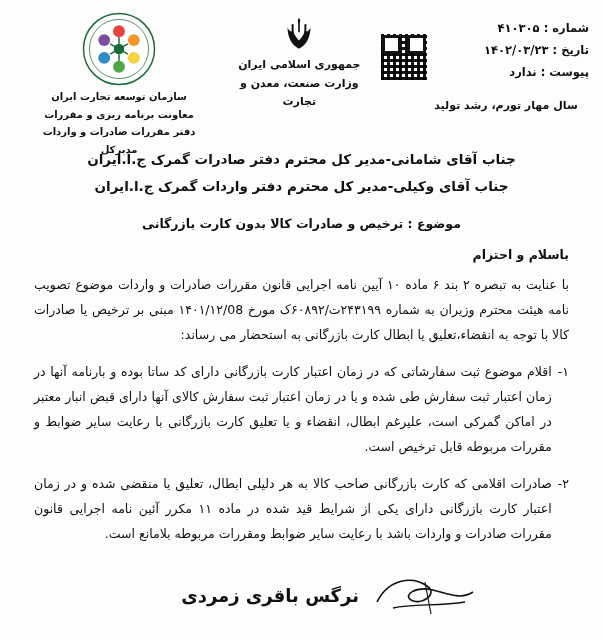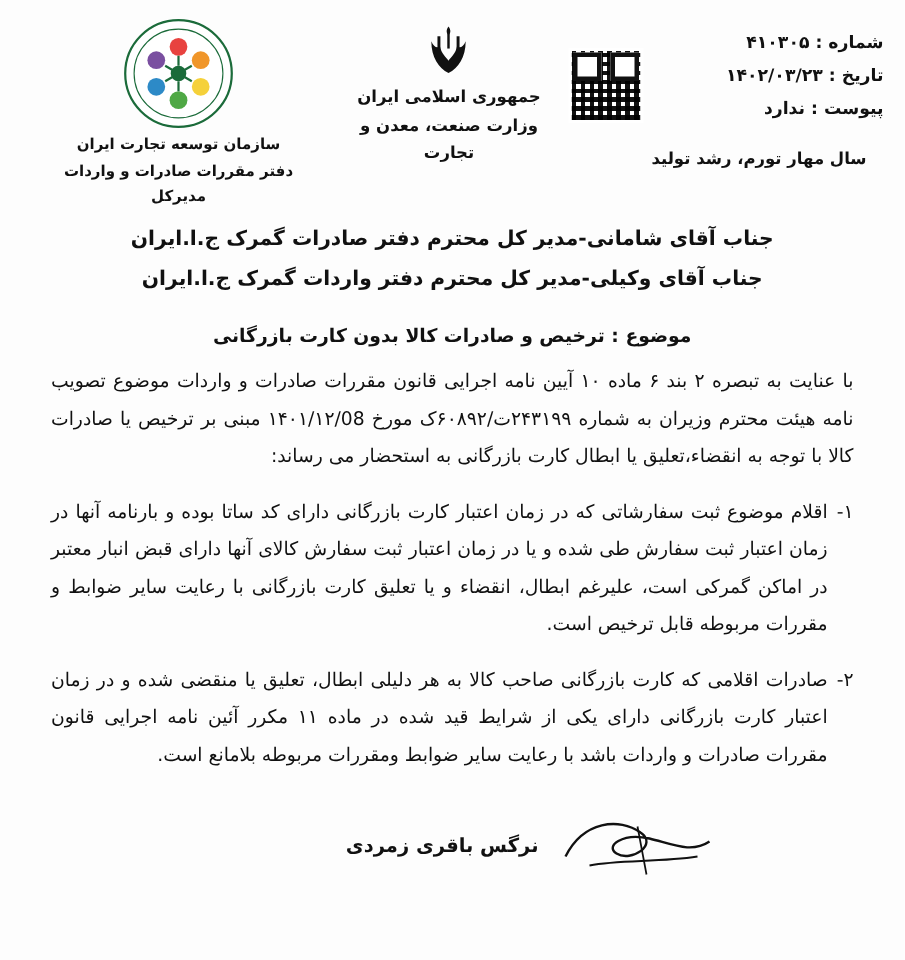--- a/index.html
+++ b/index.html
@@ -180,21 +180,21 @@
   .signature {
     margin-top: 26px;
     display: flex;
     flex-direction: row;
     align-items: center;
     justify-content: flex-start;
     padding-right: 90px;
     gap: 10px;
   }
   .sign-name {
-    font-size: 13px;
+    font-size: 18px;
     font-weight: bold;
   }
   .sign-mark {
     width: 110px;
     height: 46px;
     position: relative;
   }
   .sign-mark svg { display: block; }
 </style>
 </head>
@@ -250,35 +250,37 @@
           <circle cx="70" cy="62" r="8" fill="#f5d13a"></circle>
           <circle cx="50" cy="74" r="8" fill="#4fa845"></circle>
           <circle cx="30" cy="62" r="8" fill="#2d8ac7"></circle>
           <circle cx="30" cy="38" r="8" fill="#7a4fa0"></circle>
           <circle cx="50" cy="50" r="7" fill="#1b6b3a"></circle>
           <path d="M50 34 L50 43 M62 43 L55 47 M62 57 L55 53 M50 66 L50 57 M38 57 L45 53 M38 43 L45 47" stroke="#1b6b3a" stroke-width="2" fill="none"></path>
         </g>
       </svg>
       <div class="org-lines">
         <div>سازمان توسعه تجارت ایران</div>
+        <div>معاونت برنامه ریزی و مقررات</div>
         <div>دفتر مقررات صادرات و واردات</div>
         <div>مدیرکل</div>
       </div>
     </div>
   </div>
 
   <div class="content">
 
     <div class="addressee">
       <div>جناب آقای شامانی-مدیر کل محترم دفتر صادرات گمرک ج.ا.ایران</div>
       <div>جناب آقای وکیلی-مدیر کل محترم دفتر واردات گمرک ج.ا.ایران</div>
     </div>
 
     <div class="subject">موضوع : ترخیص و صادرات کالا بدون کارت بازرگانی</div>
 
+    <div class="greeting">باسلام و احترام</div>
 
     <div class="para">با عنایت به تبصره ۲ بند ۶ ماده ۱۰ آیین نامه اجرایی قانون مقررات صادرات و واردات  موضوع تصویب نامه هیئت محترم وزیران به شماره ۲۴۳۱۹۹ت/۶۰۸۹۲ک مورخ ۱۴۰۱/۱۲/08 مبنی بر ترخیص یا صادرات کالا با توجه به انقضاء،تعلیق یا ابطال کارت بازرگانی به استحضار می رساند:</div>
 
     <ul class="list">
       <li class="list-item">
         <span class="list-num">۱-</span>
         <span class="list-text">اقلام موضوع ثبت سفارشاتی که در زمان اعتبار کارت بازرگانی دارای کد ساتا  بوده و بارنامه آنها در زمان اعتبار ثبت سفارش طی شده و یا در زمان اعتبار ثبت سفارش کالای آنها دارای قبض انبار معتبر در اماکن گمرکی است، علیرغم  ابطال، انقضاء و یا تعلیق  کارت بازرگانی با رعایت سایر ضوابط و مقررات مربوطه قابل ترخیص است.</span>
       </li>
       <li class="list-item">
         <span class="list-num">۲-</span>

